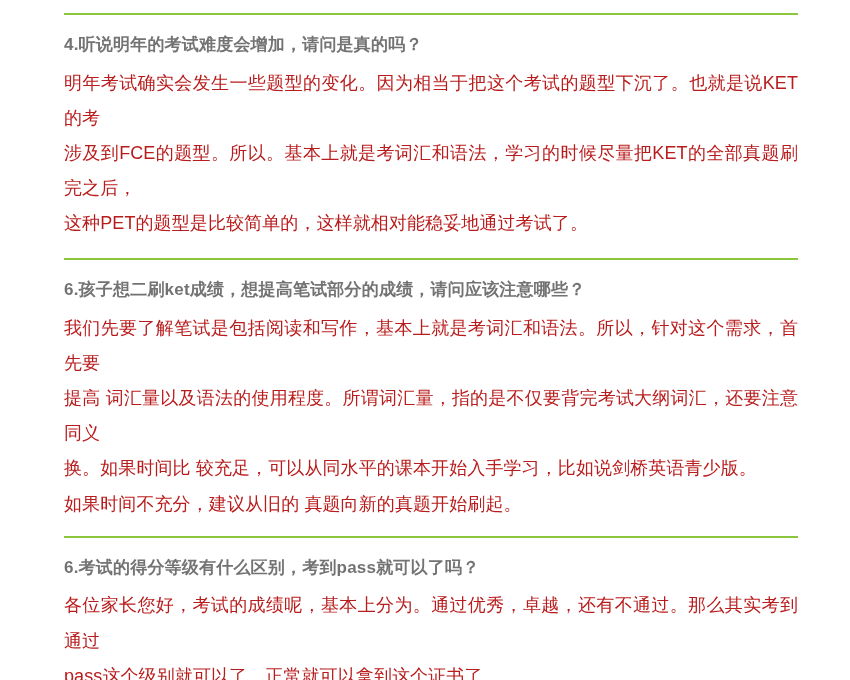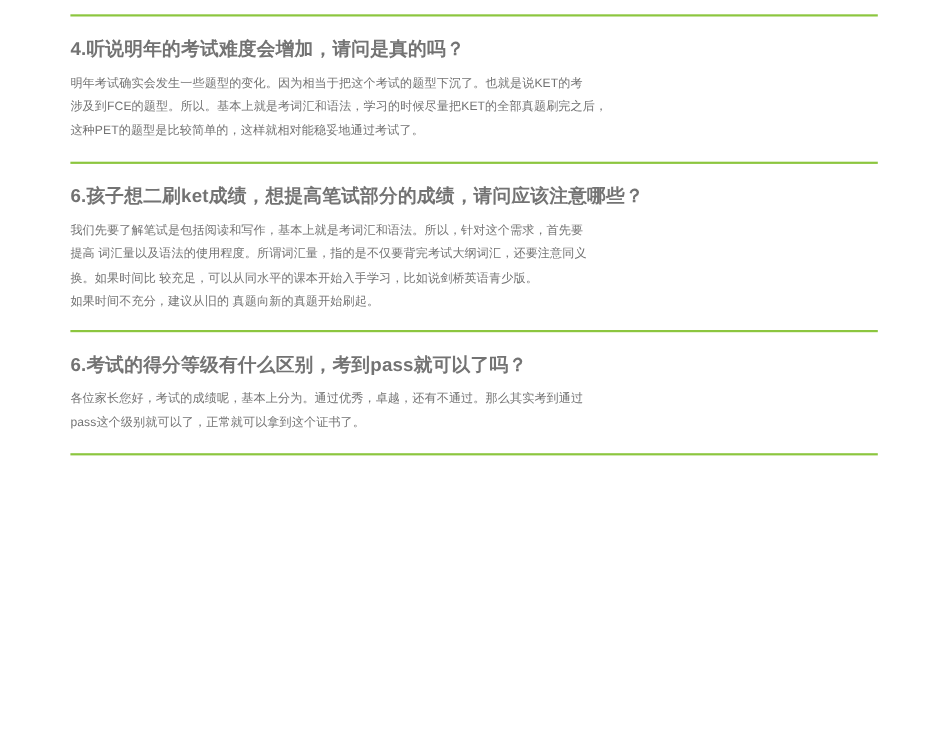--- a/index.html
+++ b/index.html
@@ -33,22 +33,22 @@
   }
   .q-title {
     font-size: 17px;
     font-weight: bold;
     color: #737373;
     letter-spacing: 0.2px;
     line-height: 1.4;
     margin: 0 0 9px 0;
   }
   .a-body {
-    font-size: 11px;
-    color: #737373;
+    font-size: 18px;
+    color: #b91c1c;
     line-height: 1.95;
     margin: 0;
     text-align: justify;
     letter-spacing: 0.1px;
   }
   .a-body .ln {
     display: block;
   }
   .gap-after {
     height: 17px;

